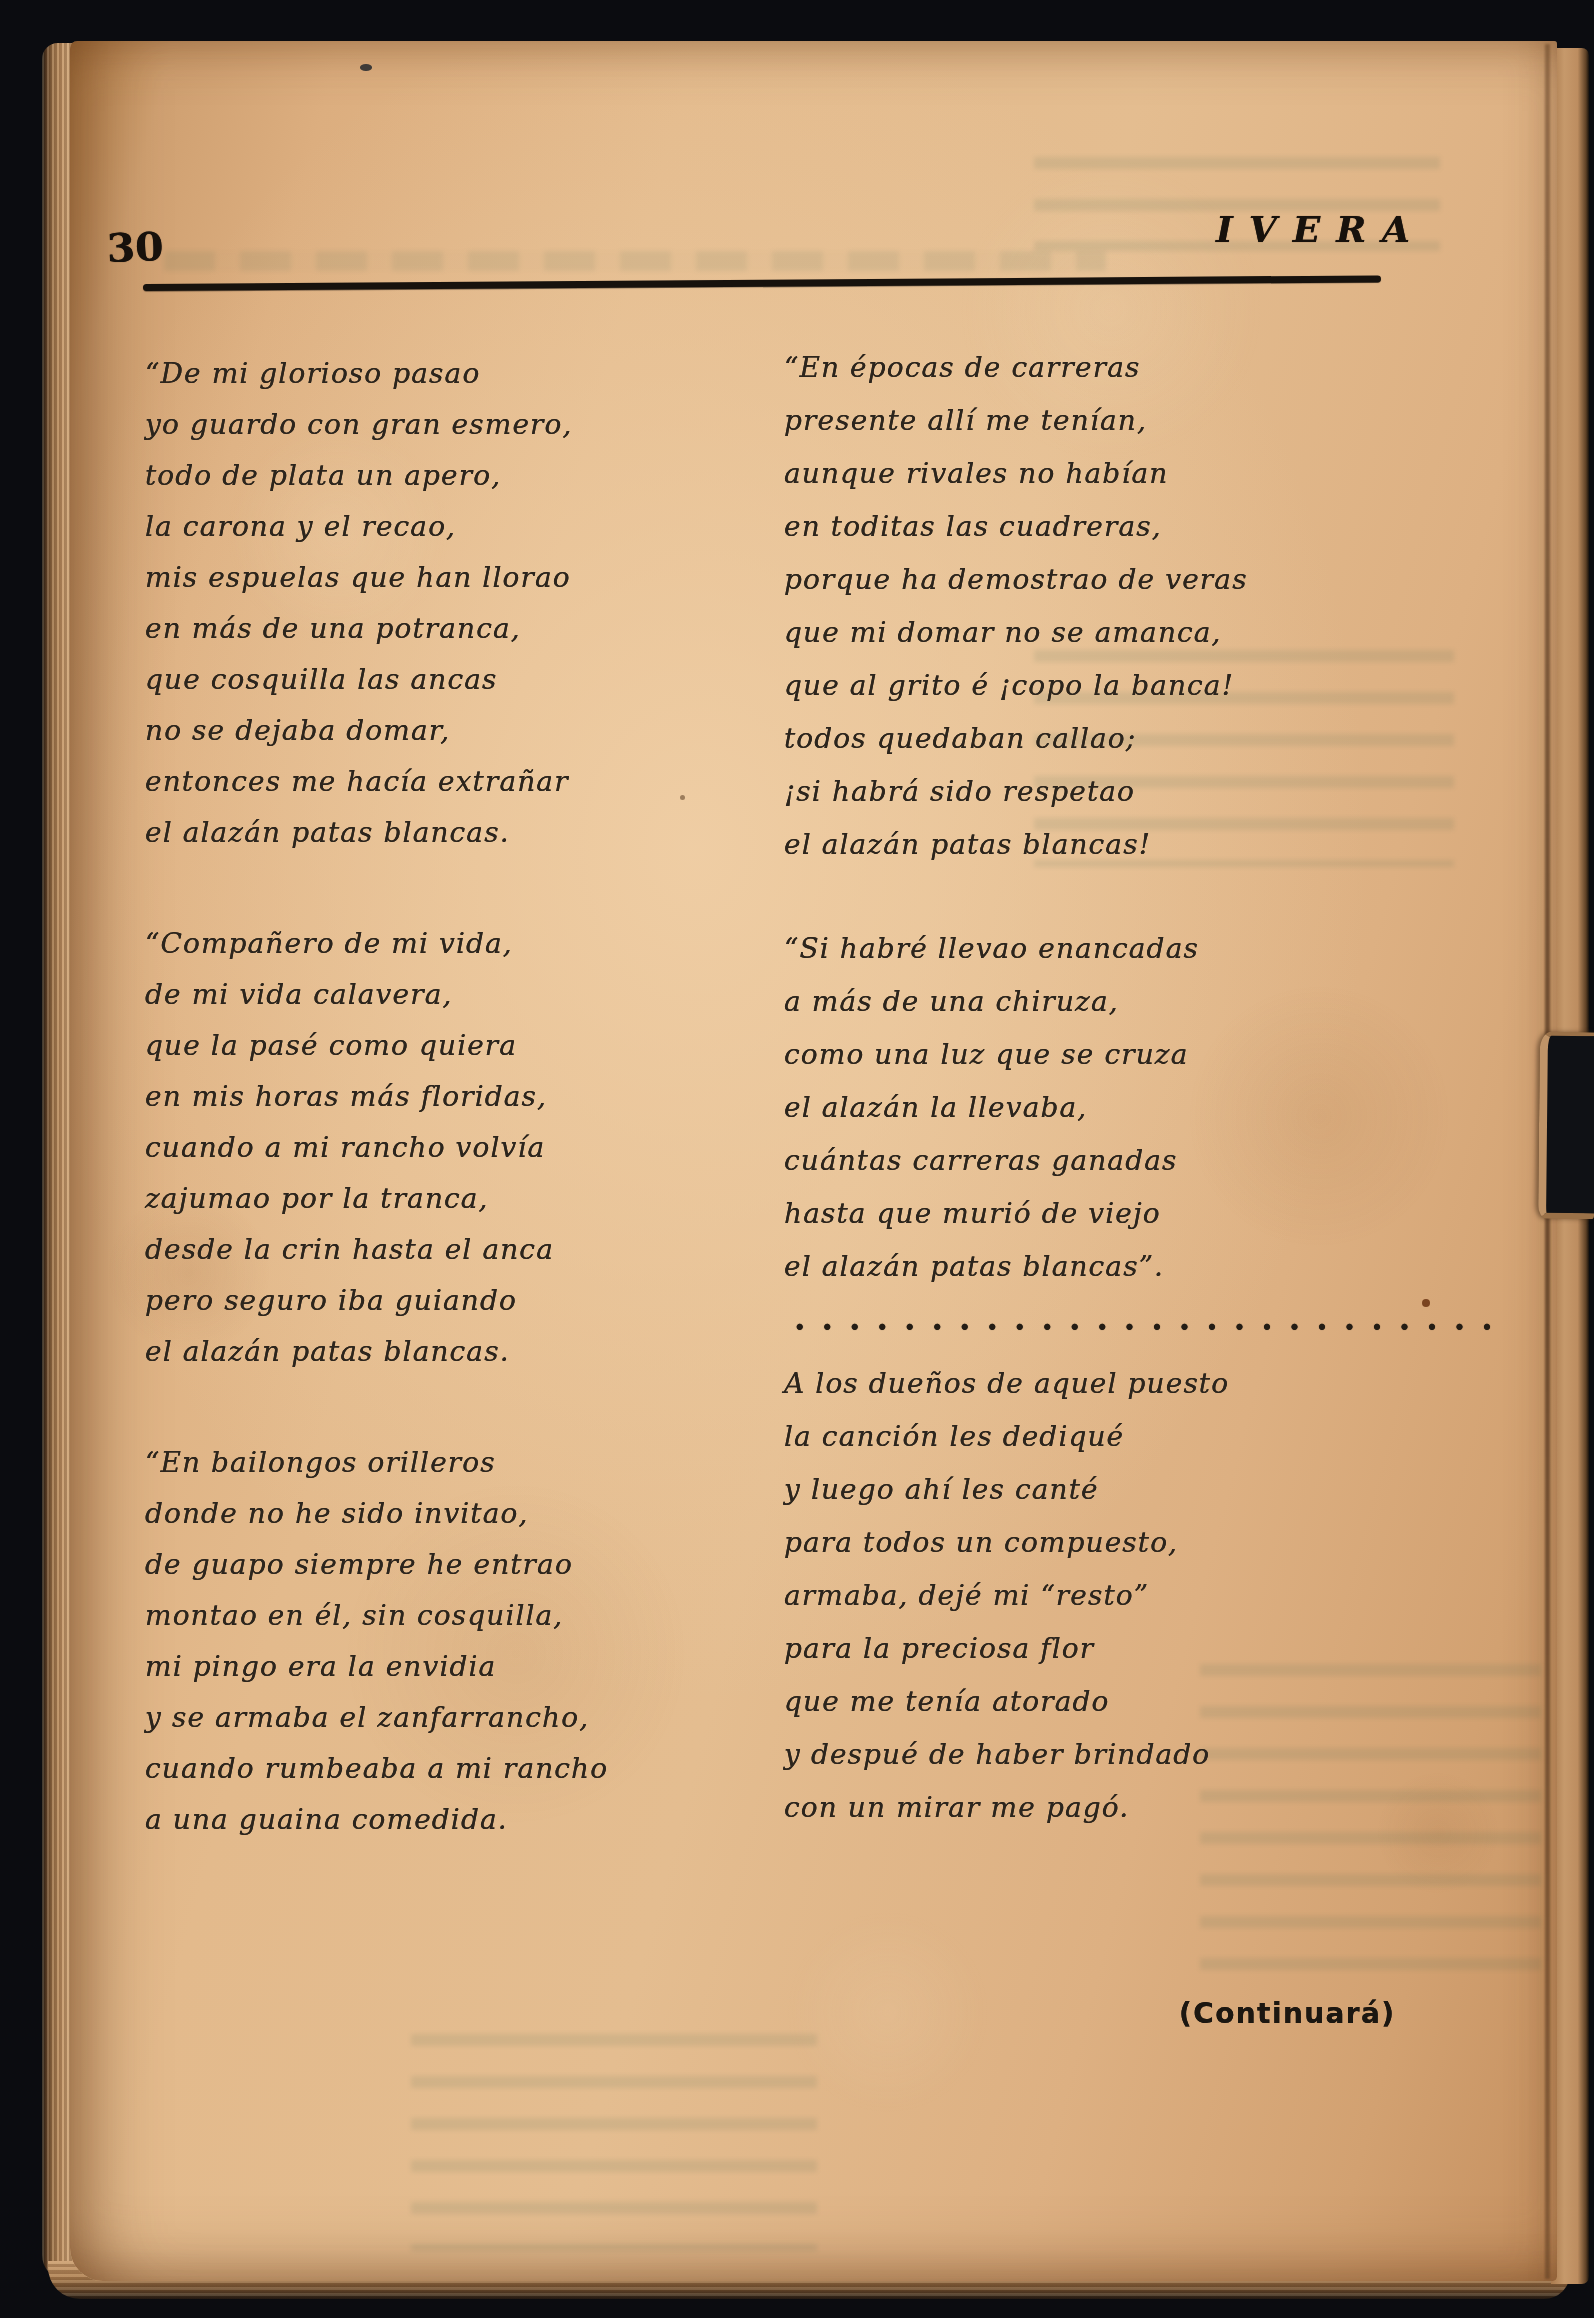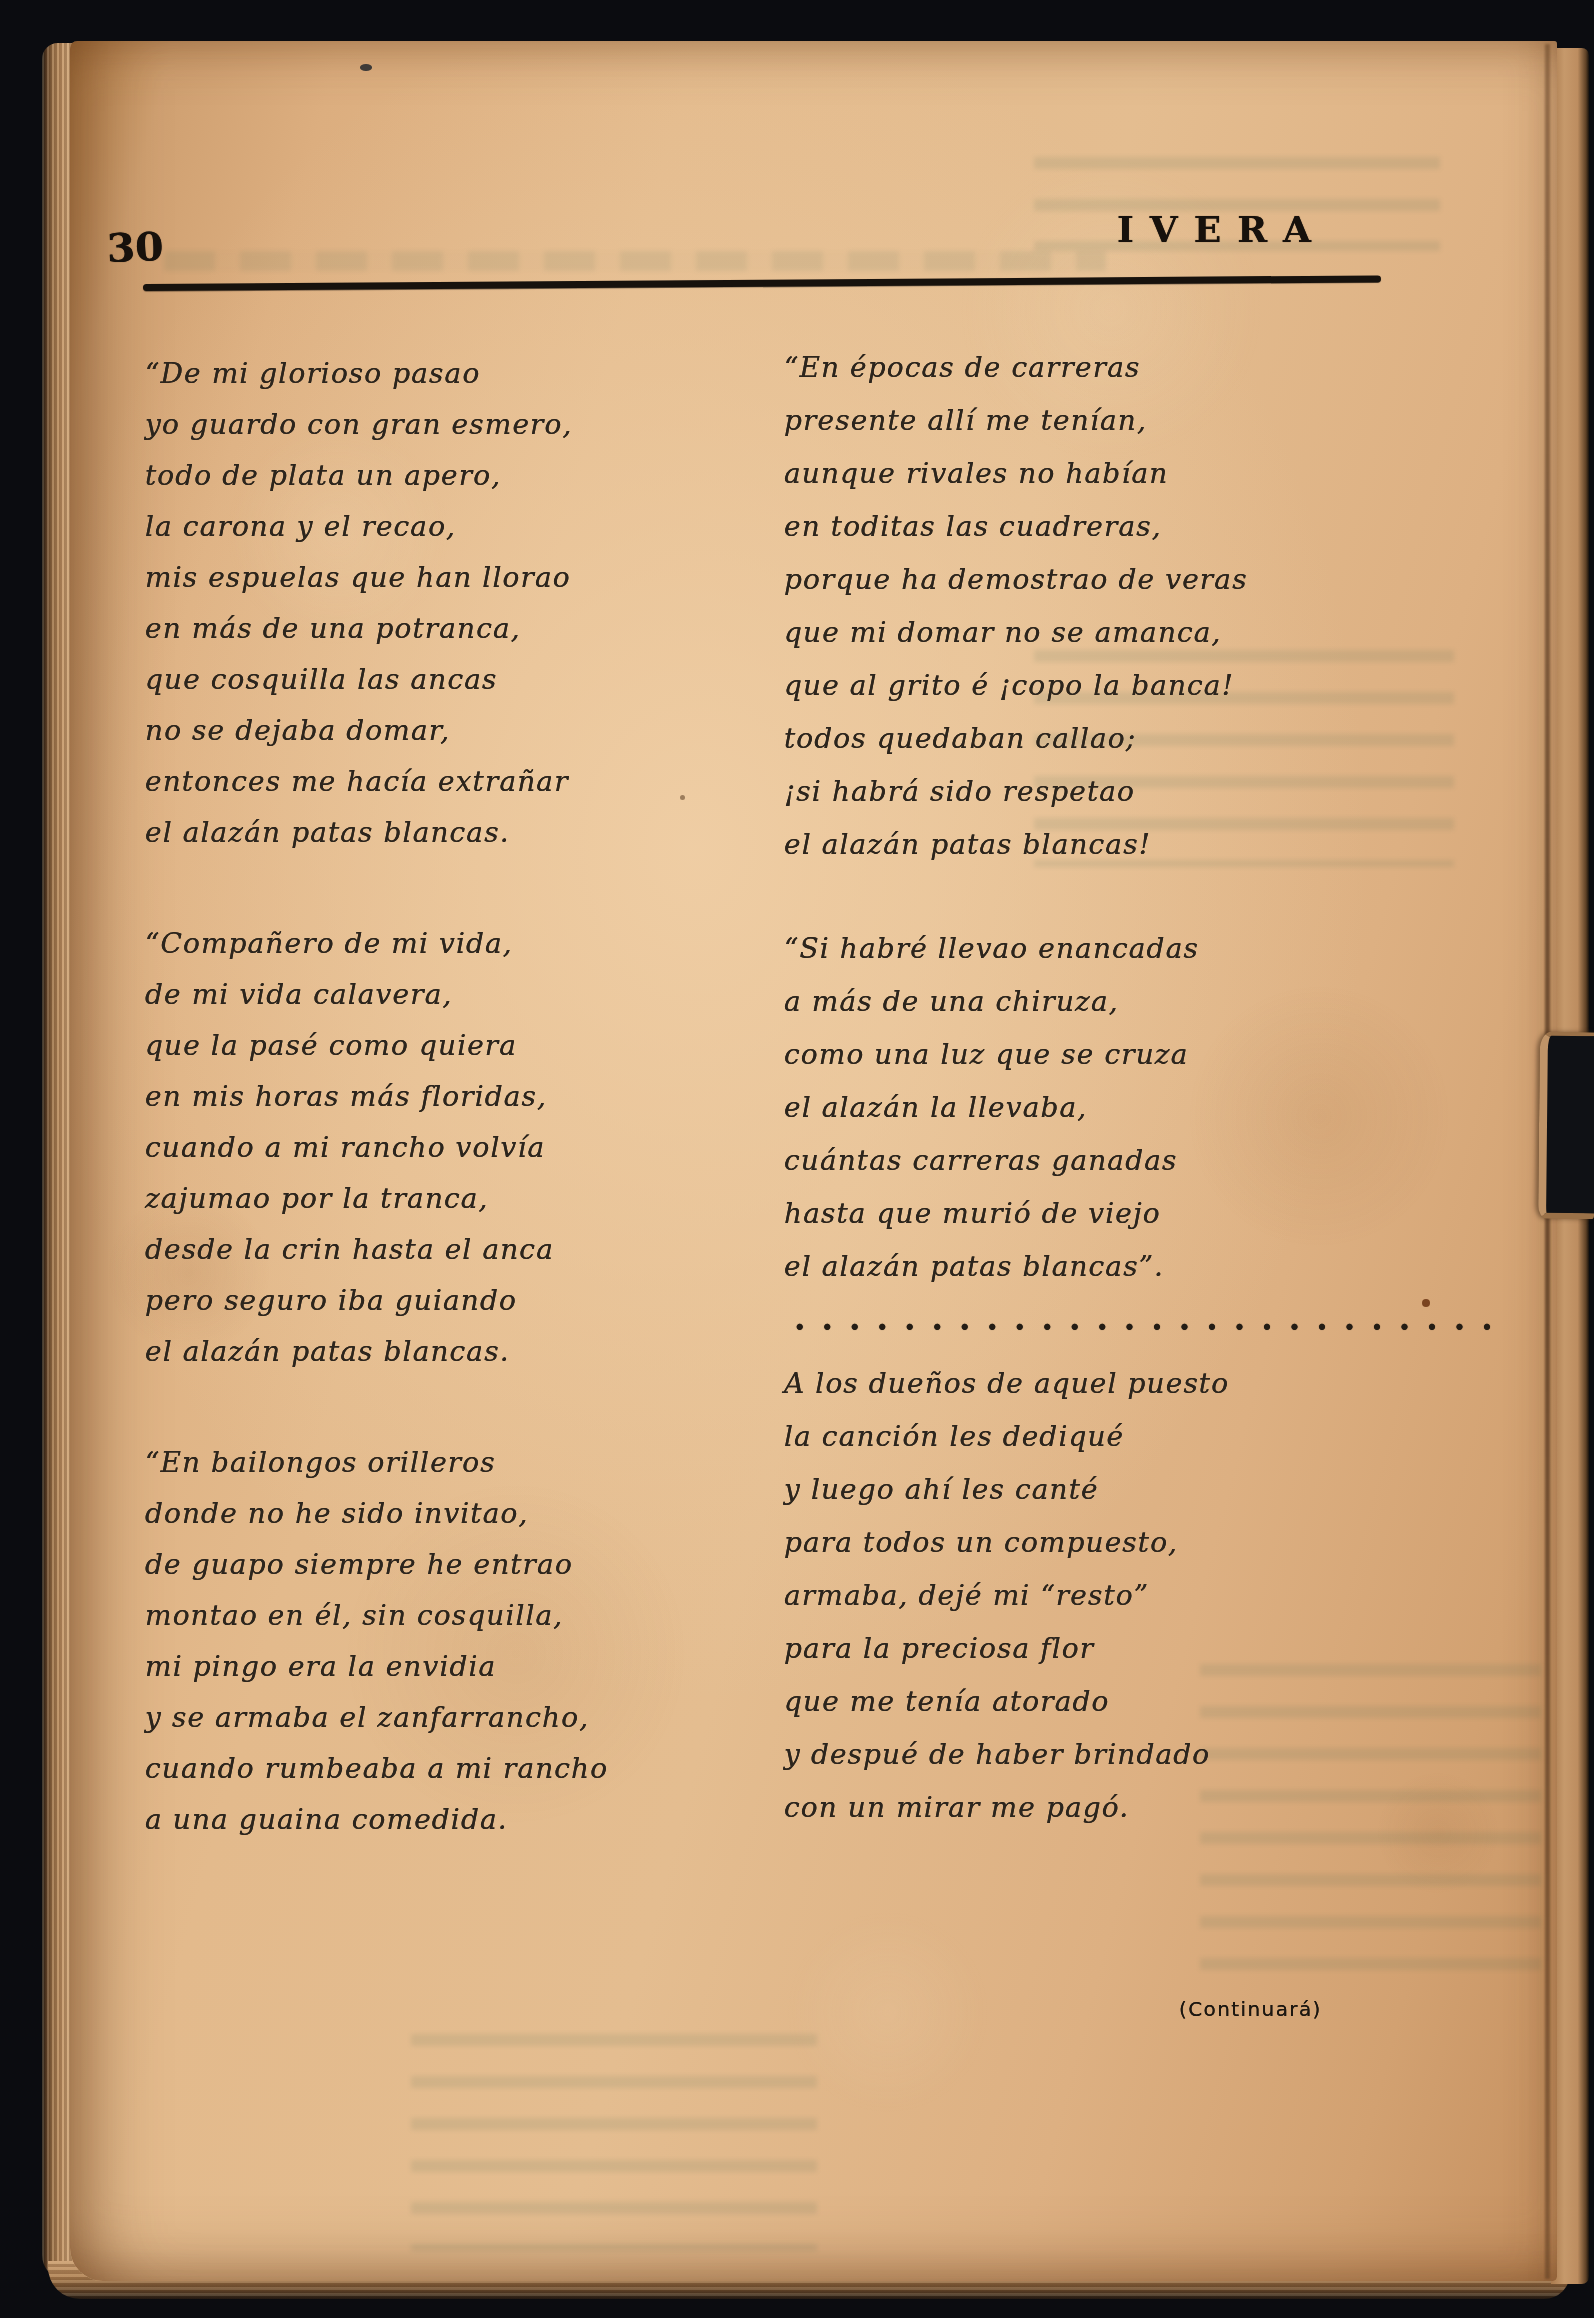--- a/index.html
+++ b/index.html
@@ -64,22 +64,22 @@
       radial-gradient(circle 87px at 92% 80%, rgba(140,85,40,.10), transparent 70%);
   }
   
   .page-number{
     position:absolute;left:38px;top:183px;
     font-size:39px;font-weight:bold;color:#17110c;
     transform:rotate(-2deg) scaleX(1.05);
     text-shadow:0 0 0.7px #17110c;
   }
   .header-title{
-    position:absolute;left:1025px;top:167px;width:254px;text-align:center;
-    font-size:36px;font-weight:bold;color:#17110c;
+    position:absolute;left:1102px;top:167px;width:254px;text-align:right;
+    font-size:36px;font-weight:bold;font-style:italic;color:#17110c;
     letter-spacing:16px;
     text-shadow:0 0 0.7px #17110c;
   }
   .header-rule{
     position:absolute;left:73px;top:243px;width:1238px;height:6.5px;
     background:#17120d;border-radius:3.6px;
     transform:rotate(-0.4deg);transform-origin:left center;
     box-shadow:0 0.7px 0.7px rgba(23,18,13,.5);
   }
   
@@ -96,21 +96,21 @@
   .col-right .stanza + .stanza{margin-top:51px;}
   .dots{
     height:51px;line-height:51px;margin:0 0 13px 10px;
     font-size:33px;font-weight:bold;font-style:normal;
     letter-spacing:16px;color:#241d15;white-space:nowrap;
     text-shadow:0 0 0.7px #241d15;
   }
   .continuation{
     position:absolute;left:1109px;top:1956px;
     font-family:"DejaVu Sans", sans-serif;
-    font-size:20px;font-weight:normal;letter-spacing:1.4px;color:#1c1711;
+    font-size:28px;font-weight:bold;letter-spacing:1.4px;color:#1c1711;
     text-shadow:0 0 0.6px #1c1711;
   }
   
   .crease-right{
     position:absolute;left:1475px;top:2.9px;width:5px;height:2235px;
     background:linear-gradient(180deg,rgba(88,56,30,.45),rgba(70,44,24,.7) 50%,rgba(88,56,30,.5));
     filter:blur(1.1px);
   }
   .tear-notch{
     position:absolute;left:1539px;top:1032px;width:48px;height:177px;

